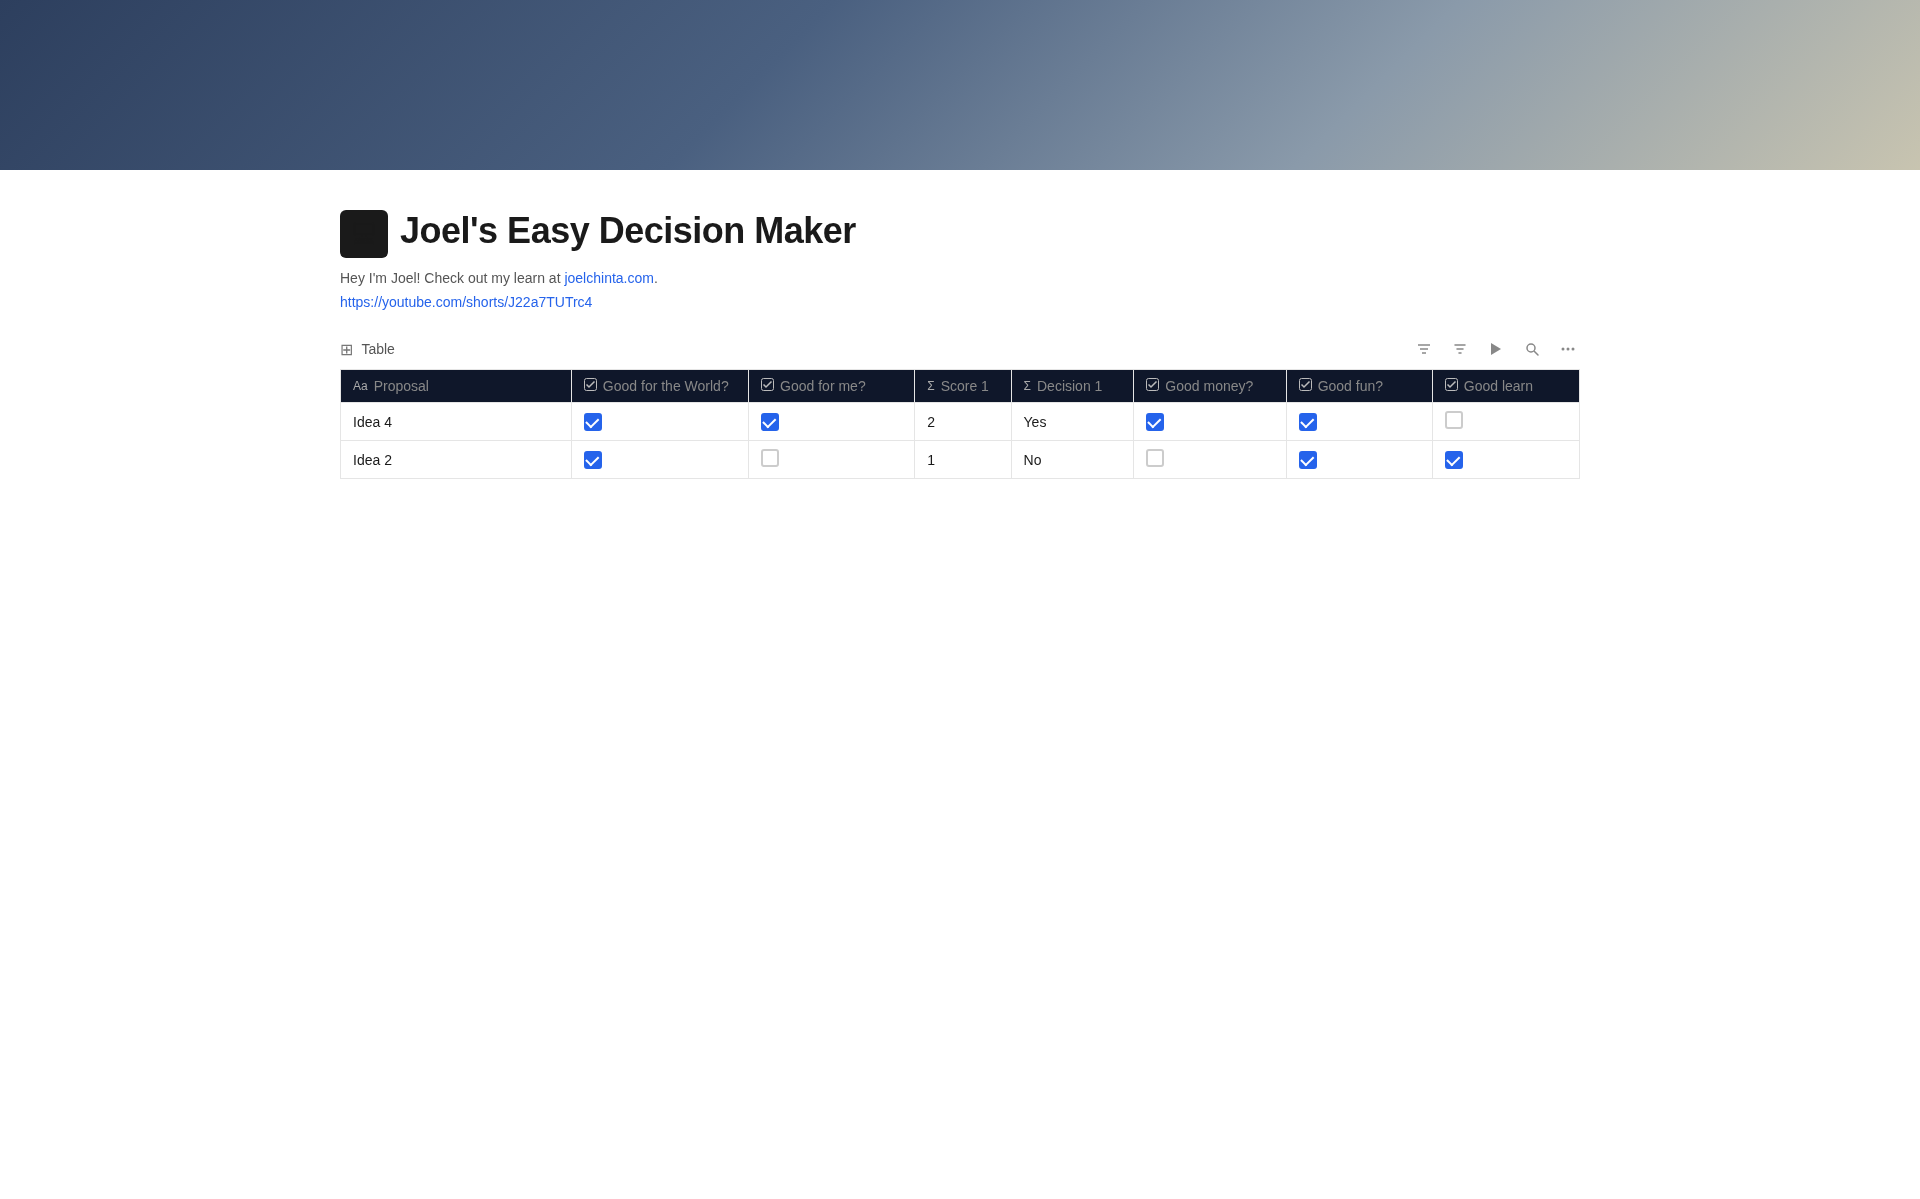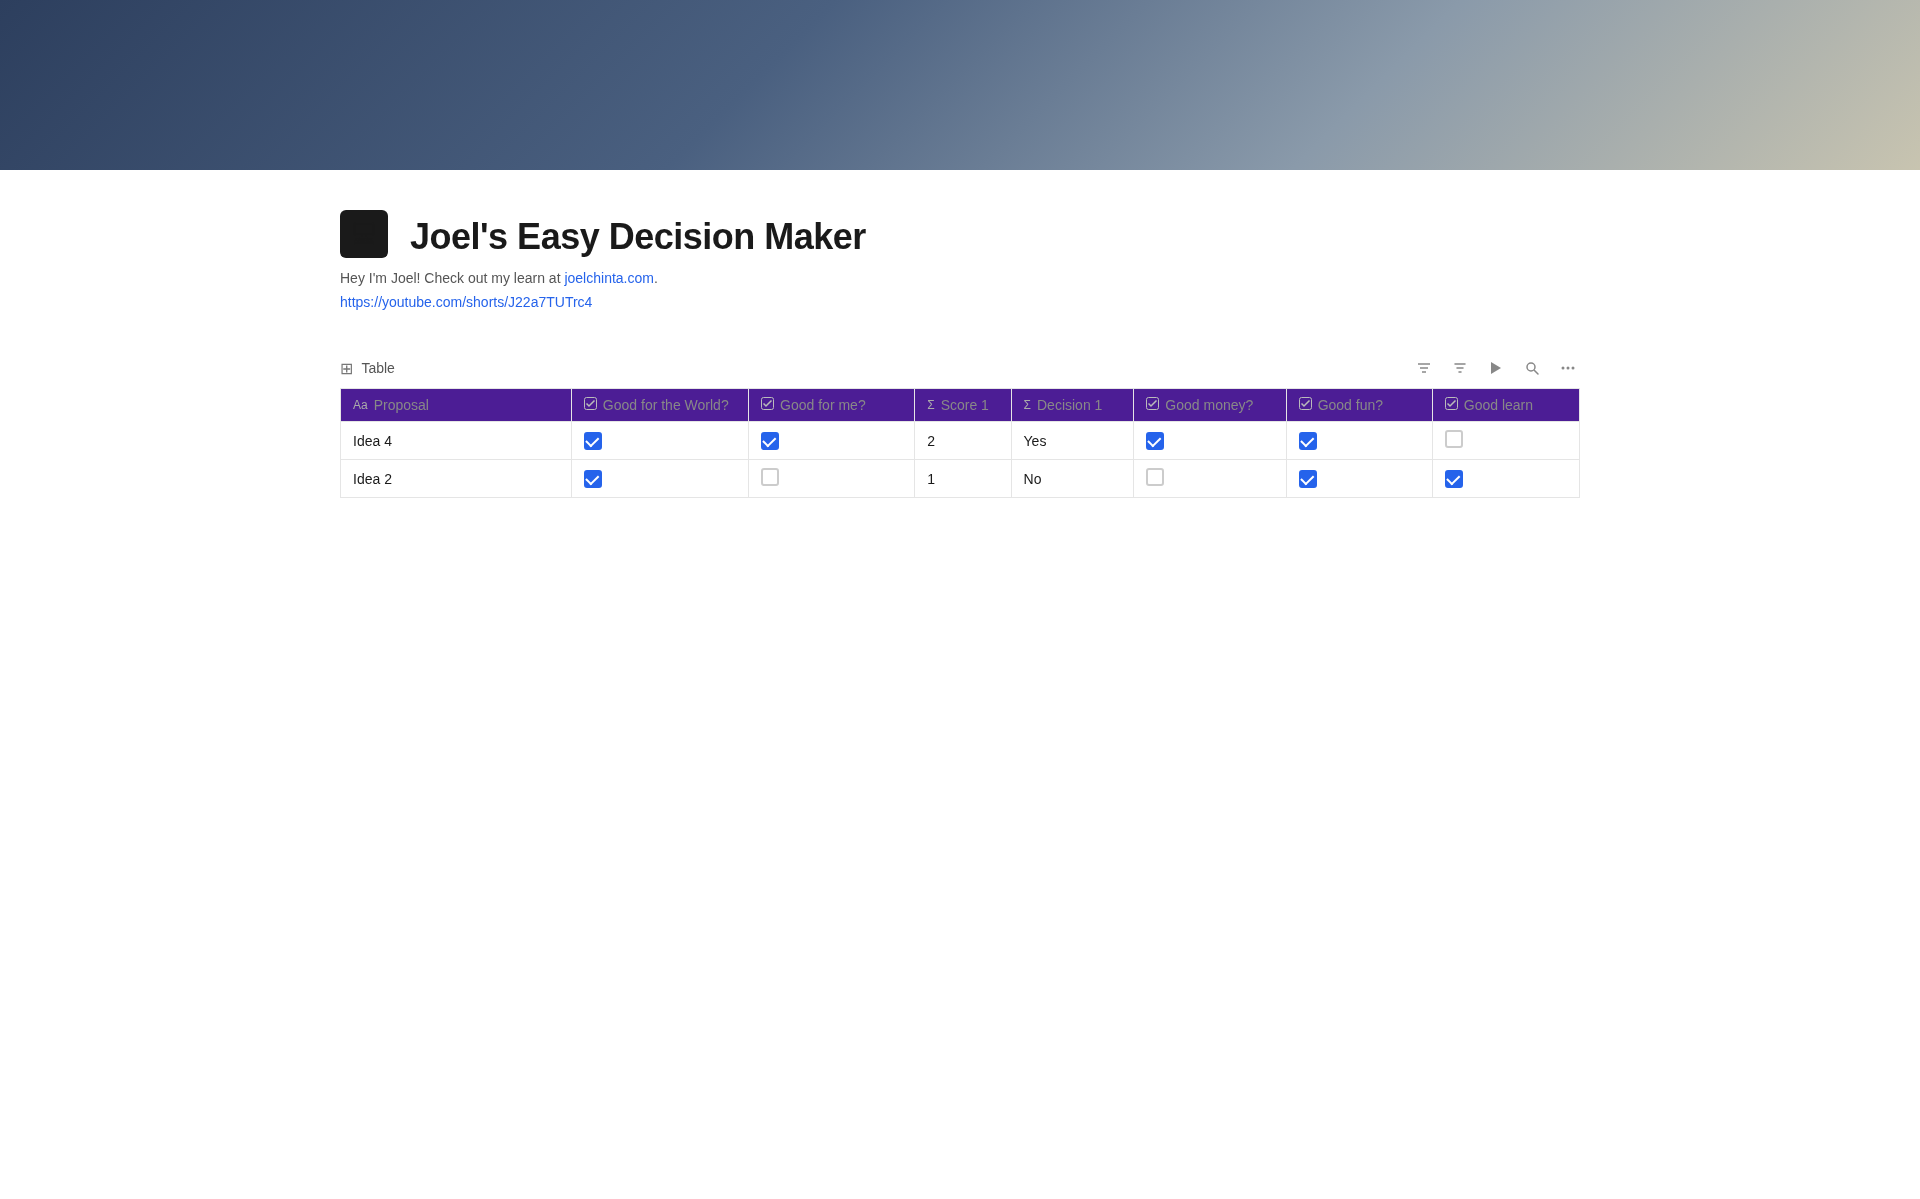--- a/index.html
+++ b/index.html
@@ -17,22 +17,22 @@
     }
 
     .page-content {
       max-width: 1400px;
       margin: 0 auto;
       padding: 40px 80px 60px 80px;
     }
 
     .page-title-row {
       display: flex;
-      align-items: flex-end;
-      gap: 22px;
+      align-items: flex-start;
+      gap: 12px;
       margin-bottom: 12px;
     }
 
     .page-icon {
       width: 48px;
       height: 48px;
       background: #1a1a1a;
       border-radius: 6px;
       display: flex;
       align-items: center;
@@ -64,21 +64,21 @@
       font-weight: 600;
       margin-bottom: 4px;
       margin-top: 20px;
     }
 
     .video-link {
       display: block;
       font-size: 14px;
       color: #2563eb;
       text-decoration: none;
-      margin-bottom: 46px;
+      margin-bottom: 27px;
     }
 
     .table-section {
       margin-top: 10px;
     }
 
     .table-header-row {
       display: flex;
       align-items: center;
       justify-content: space-between;
@@ -118,21 +118,21 @@
     }
 
     .notion-table {
       width: 100%;
       border-collapse: collapse;
       border: 1px solid #e5e5e5;
       font-size: 14px;
     }
 
     .notion-table th {
-      background: #4c1d95;
+      background: #0f172a;
       border: 1px solid #e5e5e5;
       padding: 8px 12px;
       text-align: right;
       font-weight: 400;
       color: #888;
       white-space: nowrap;
     }
 
     .notion-table td {
       border: 1px solid #e5e5e5;

